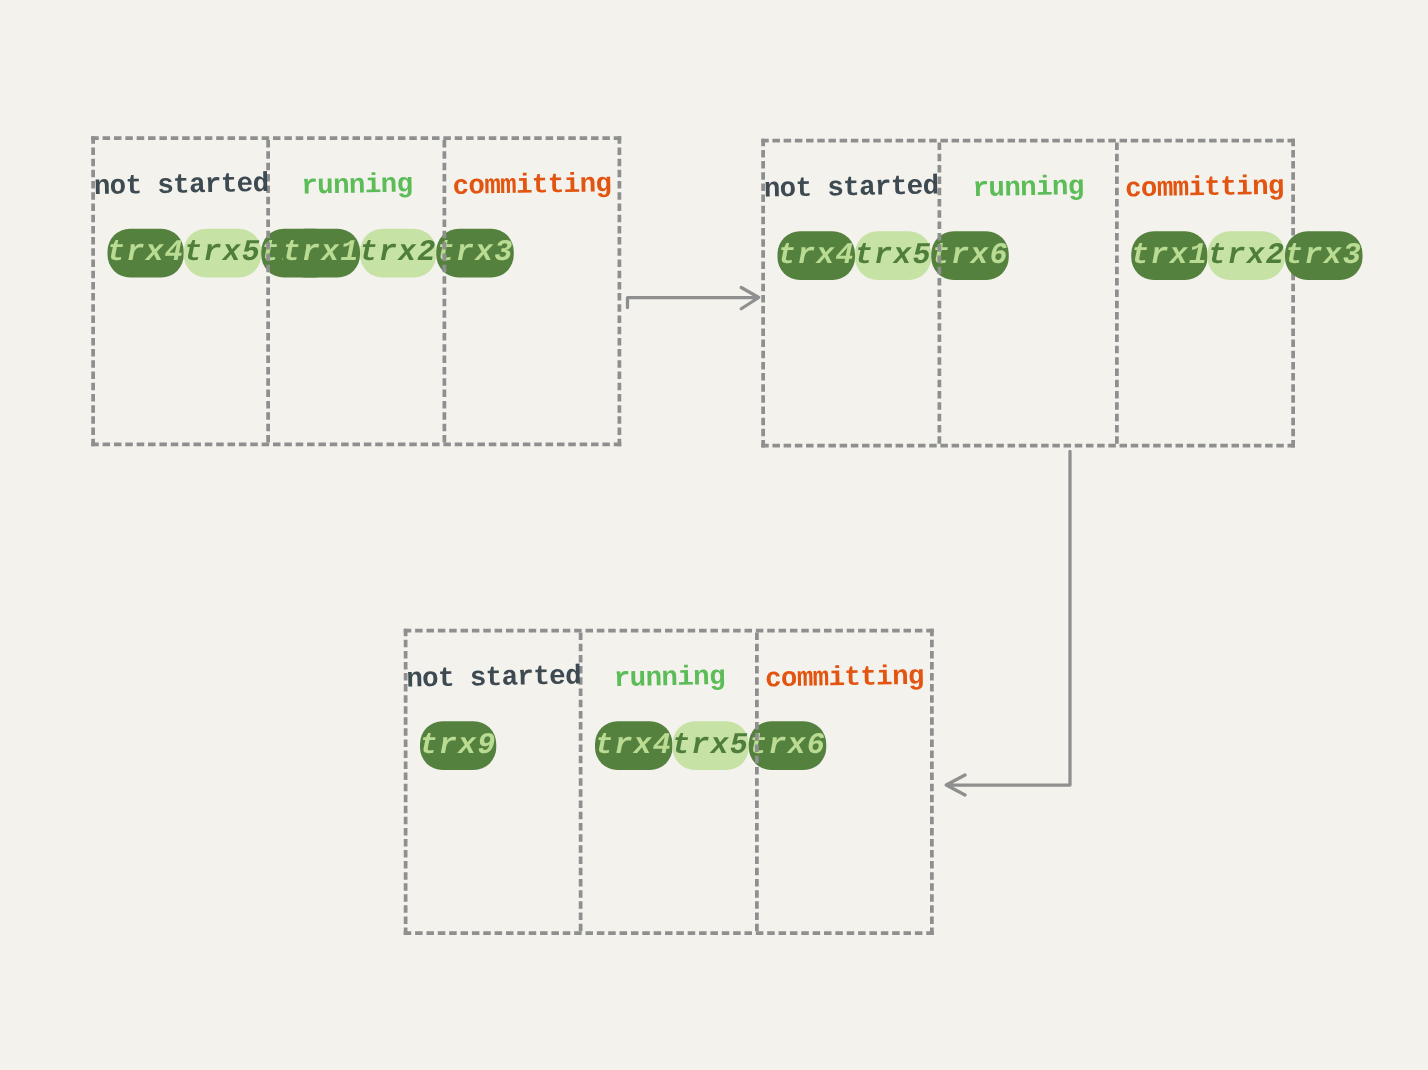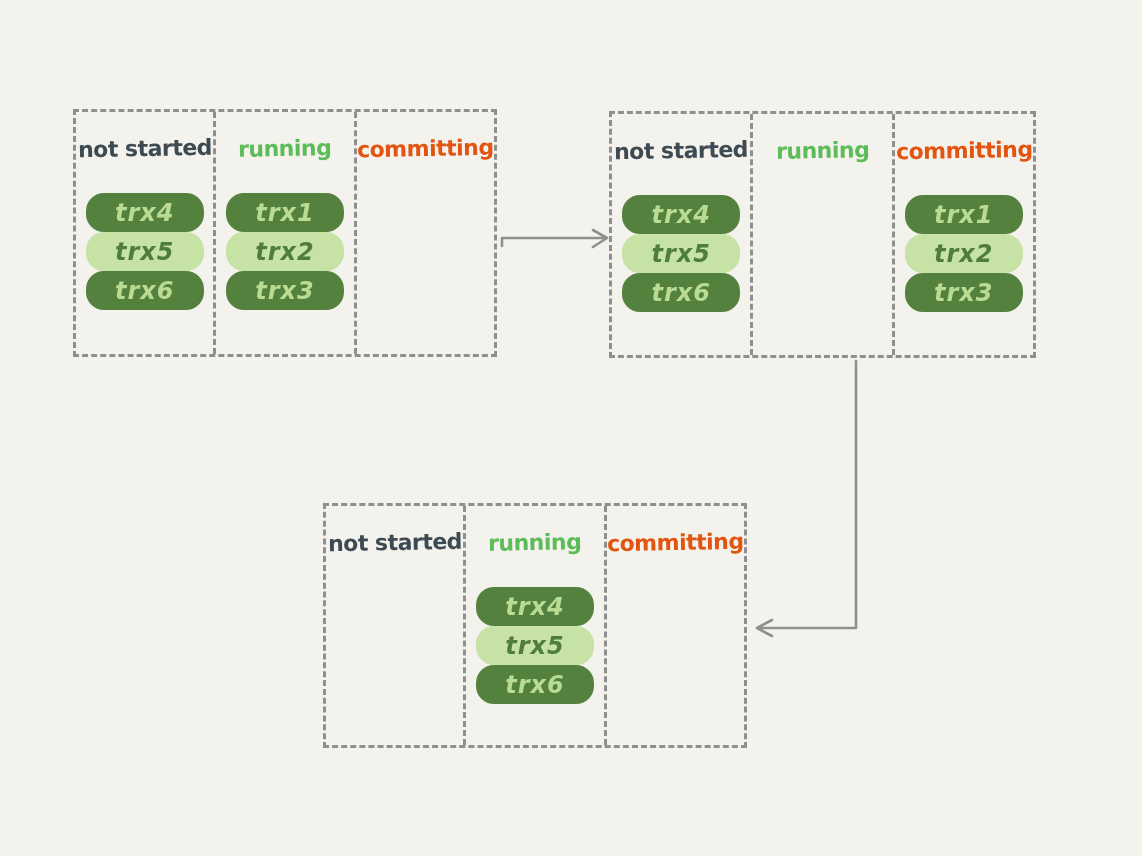--- a/index.html
+++ b/index.html
@@ -24,42 +24,43 @@
   #group-1 { left: 73px;  top: 109px; width: 424px; height: 248px; }
   #group-2 { left: 609px; top: 111px; width: 427px; height: 247px; }
   #group-3 { left: 323px; top: 503px; width: 424px; height: 245px; }
 
   .column {
     flex: 1 1 0;
     display: flex;
     flex-direction: column;
     align-items: center;
     min-width: 0;
+    font-family: Liberation Mono, monospace;
   }
   .column + .column {
     border-left: 3px dashed var(--border, #8f8f8f);
   }
 
   .state-label {
     margin-top: 24px;
     font-size: 22px;
     font-weight: bold;
     letter-spacing: -0.5px;
     white-space: nowrap;
     transform: rotate(-1deg);
   }
   .label-not-started { color: var(--label-not-started, #3d4a52); }
   .label-running     { color: var(--label-running, #5cbd58); }
   .label-committing  { color: var(--label-committing, #e2540f); }
 
   .pills {
-    margin-top: 32px;
+    margin-top: 22px;
     width: 118px;
     display: flex;
-    flex-direction: column;
+    flex-direction: row;
   }
   .pill {
     height: 39px;
     border-radius: 18px;
     display: flex;
     align-items: center;
     justify-content: center;
     font-size: 24px;
     font-weight: bold;
     font-style: italic;
@@ -133,20 +134,21 @@
       <div class="pill">trx2</div>
       <div class="pill">trx3</div>
     </div>
   </div>
 </div>
 
 <div class="group" id="group-3">
   <div class="column">
     <div class="state-label label-not-started">not started</div>
     <div class="pills">
+      <div class="pill">trx9</div>
     </div>
   </div>
   <div class="column">
     <div class="state-label label-running">running</div>
     <div class="pills">
       <div class="pill">trx4</div>
       <div class="pill">trx5</div>
       <div class="pill">trx6</div>
     </div>
   </div>

